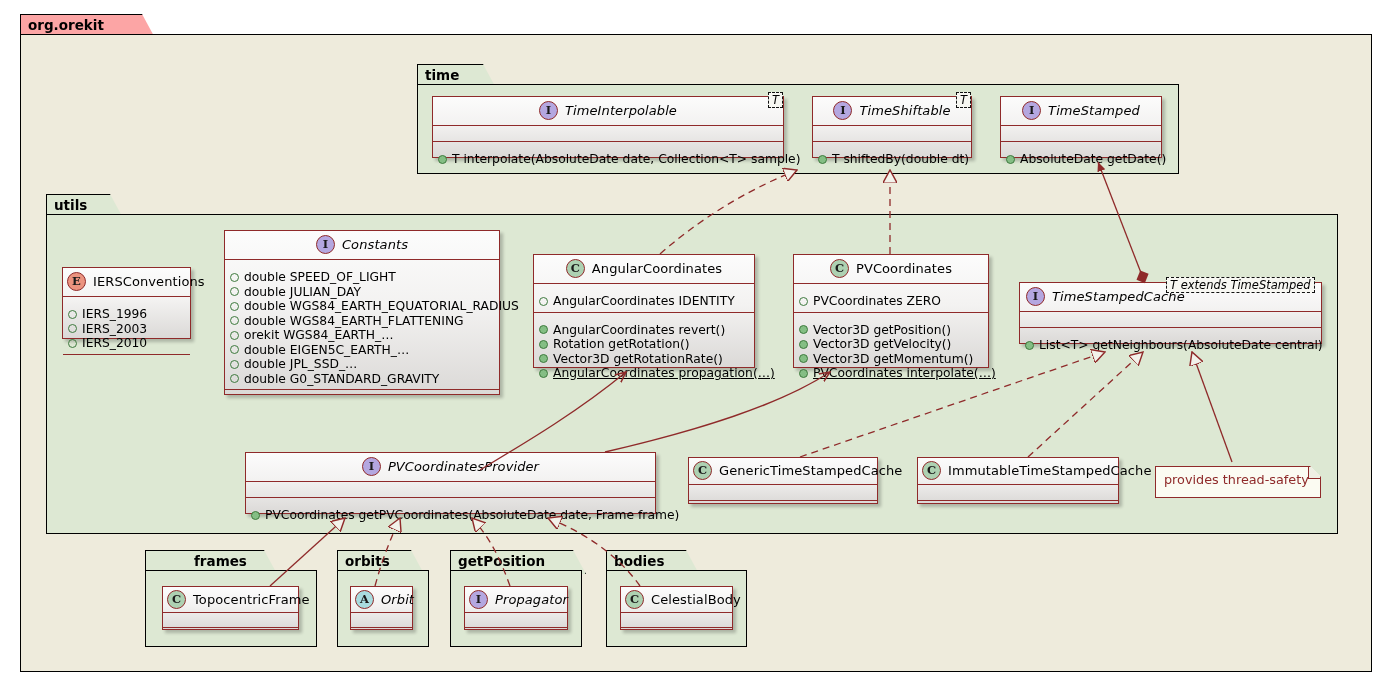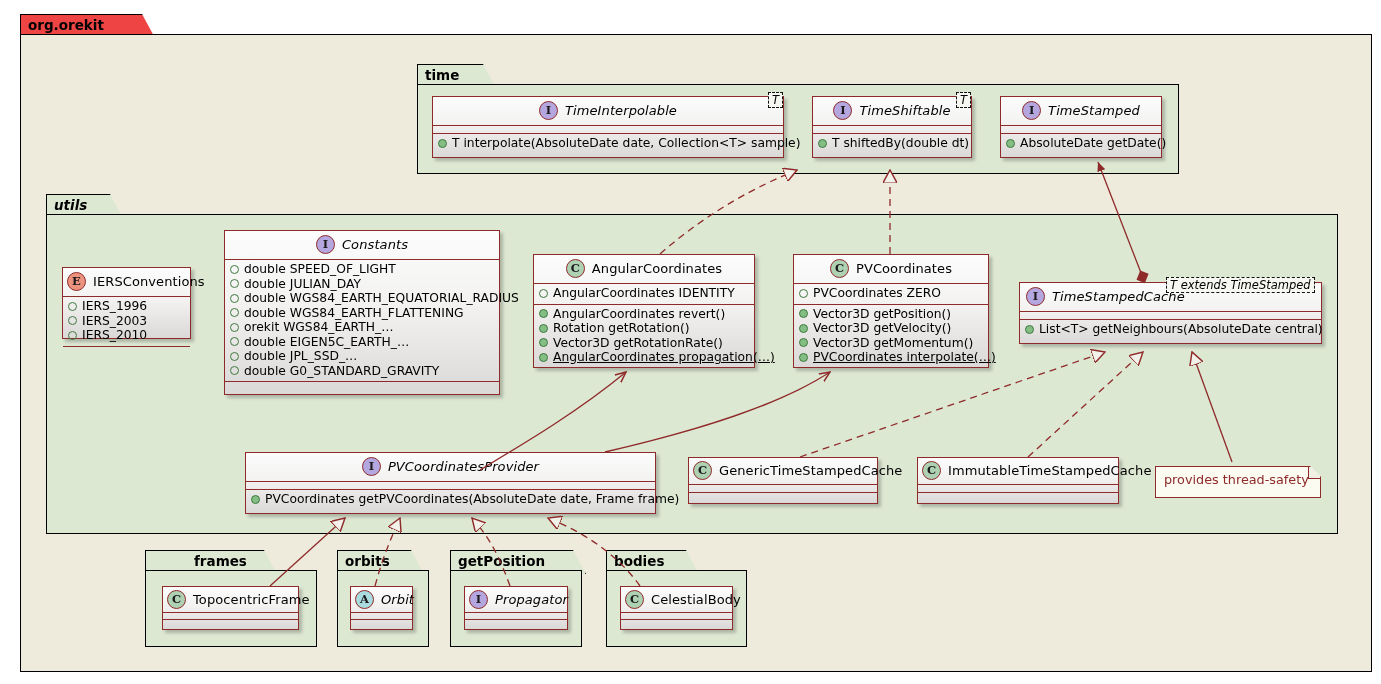--- a/index.html
+++ b/index.html
@@ -5,21 +5,21 @@
   html,body{margin:0;padding:0;background:#ffffff;}
   body{width:1381px;height:684px;position:relative;overflow:hidden;
        font-family:"DejaVu Sans","Liberation Sans",sans-serif;}
 
   #canvas{position:absolute;left:0;top:0;width:1381px;height:684px;}
 
   
   .pkg{position:absolute;box-sizing:border-box;}
   .pkg > .pkg-tab{
     position:absolute;left:0;top:0;height:21px;
-    background:#ef4444;border:1.6px solid #000;border-bottom:none;
+    background:#fca5a5;border:1.6px solid #000;border-bottom:none;
     font-weight:bold;font-size:13.5px;color:#000;
     padding:1px 20px 1px 7px;line-height:19px;white-space:nowrap;
     clip-path:polygon(0 0, calc(100% - 13px) 0, 100% 100%, 0 100%);
   }
   .pkg > .pkg-body{
     position:absolute;left:0;box-sizing:border-box;
     border:1.6px solid #000;background:#EEEBDC;
   }
   .pkg.green > .pkg-tab{background:#DDE8D3;}
   .pkg.green > .pkg-body{background:#DDE8D3;}
@@ -28,21 +28,21 @@
   .cls{position:absolute;box-sizing:border-box;
        border:1.3px solid #8F2A2A;
        background:linear-gradient(180deg,#FCFCFC 0%,#F3F2F1 45%,#DBD9D7 100%);
        box-shadow:3px 3px 3px rgba(0,0,0,0.22);
        font-size:12.5px;color:#000;}
   .cls .hdr{display:flex;align-items:center;justify-content:center;
             gap:7px;padding:4px 8px 5px 8px;position:relative;}
   .cls .hdr .nm{font-size:13px;letter-spacing:.1px;}
   .cls .hdr .nm.ital{font-style:italic;}
   .cls .sep{height:0;border-top:1.3px solid #8F2A2A;}
-  .cls .sect{padding:2px 3px 3px 5px;}
+  .cls .sect{padding:2px 3px 3px 5px;margin-top:8px;}
   .cls .sect.empty{height:7px;padding:0;}
   .cls .row{display:flex;align-items:center;gap:5px;line-height:14.5px;
             white-space:nowrap;font-size:12.3px;}
   .cls .row .txt.stat{text-decoration:underline;}
 
   
   .dot{width:7px;height:7px;border-radius:50%;flex:0 0 auto;display:inline-block;}
   .dot.pub{background:#84BE84;border:1px solid #3E7A3E;}
   .dot.sta{background:transparent;border:1.3px solid #3E7A3E;}
 
@@ -132,21 +132,21 @@
     <div class="sep"></div>
     <div class="sect">
       <div class="row">
         <span class="dot pub"></span>
         <span class="txt">AbsoluteDate getDate()</span>
       </div>
     </div>
   </div>
 
   <div class="pkg green" style="left:46px;top:194px;width:1292px;height:340px;">
-    <div class="pkg-tab" style="width:48px;font-style:italic;">utils</div>
+    <div class="pkg-tab" style="width:48px;">utils</div>
     <div class="pkg-body" style="top:20px;width:1292px;height:320px;"></div>
   </div>
 
   <div class="cls" style="left:62px;top:267px;width:129px;height:72px;">
     <div class="hdr" style="justify-content:flex-start;padding-left:4px;">
       <span class="ico e">E</span>
       <span class="nm">IERSConventions</span>
     </div>
     <div class="sep"></div>
     <div class="sect">

